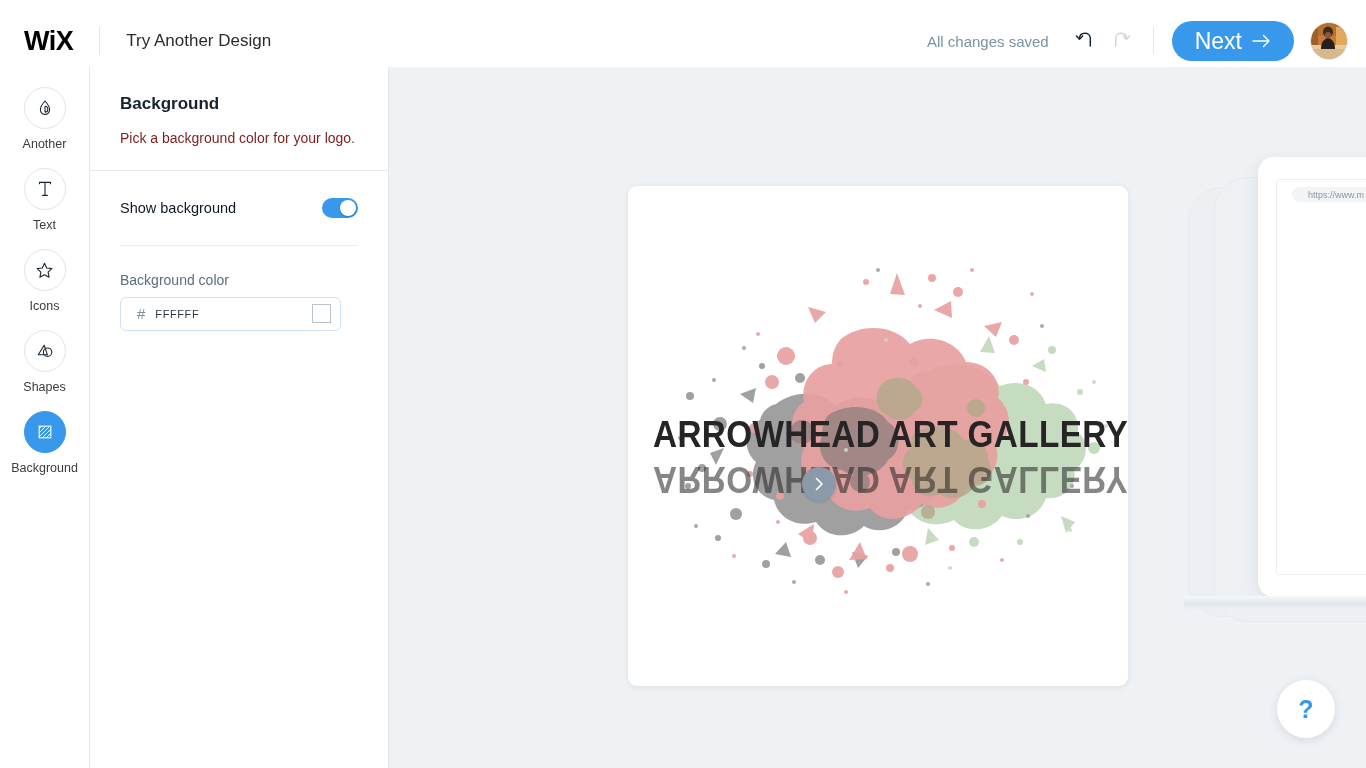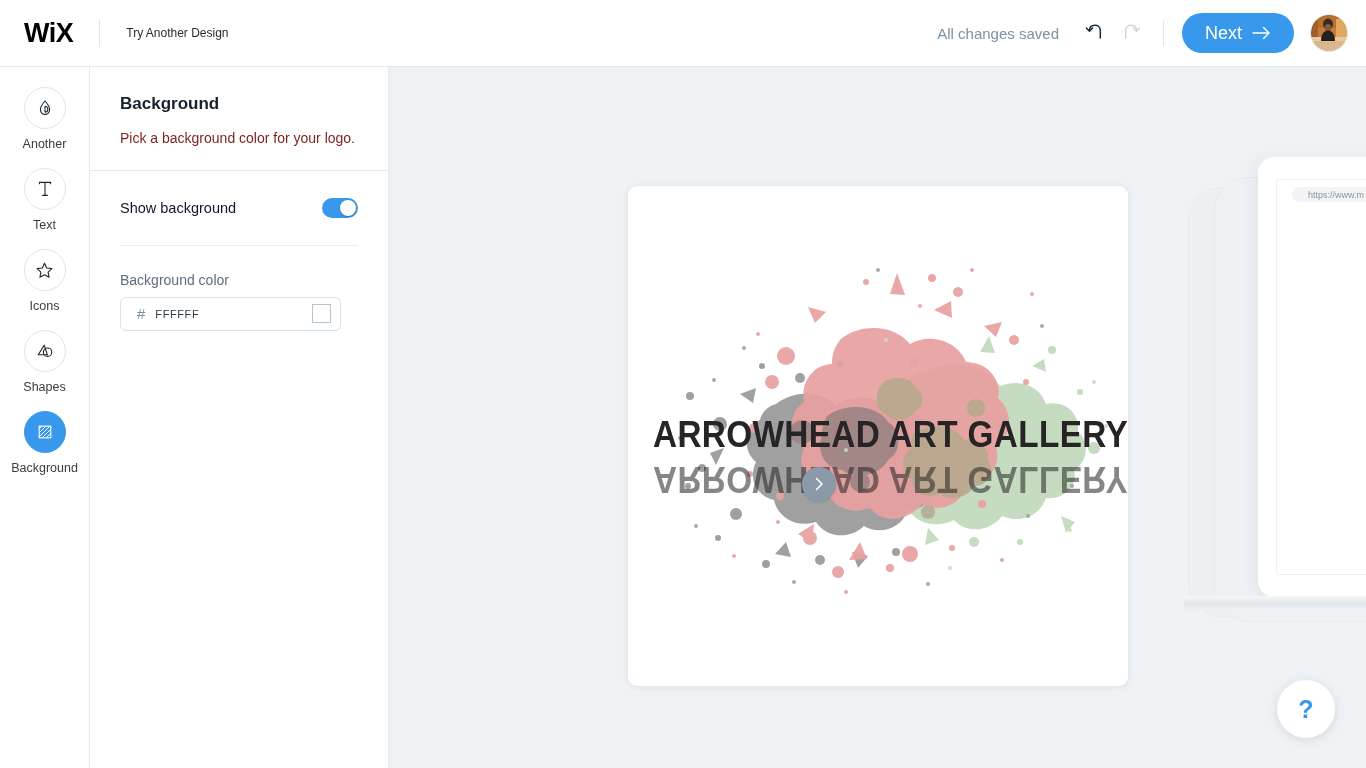--- a/index.html
+++ b/index.html
@@ -6,39 +6,39 @@
   html, body {
     width: 1366px; height: 768px;
     overflow: hidden;
     background: #ffffff;
     font-family: "Liberation Sans", sans-serif;
     -webkit-font-smoothing: antialiased;
   }
 
   
   #topbar {
-    position: absolute; left: 0; top: 0;
+    position: absolute; left: 0; top: 8px;
     width: 1366px; height: 67px;
     background: #ffffff;
     border-bottom: 1px solid #e5e9ed;
     display: flex; align-items: center;
   }
   #wix-logo {
     margin-left: 24px;
     font-size: 27px; font-weight: 700;
     letter-spacing: -0.5px; color: #000000;
     font-family: "Liberation Sans", sans-serif;
   }
   #topbar-sep {
     width: 1px; height: 28px; background: #dfe5eb;
     margin-left: 26px;
   }
   #page-title {
     margin-left: 26px;
-    font-size: 12px; color: #2b2b2b; font-weight: 400;
+    font-size: 17px; color: #2b2b2b; font-weight: 400;
   }
   #topbar-right {
     margin-left: auto; display: flex; align-items: center;
     margin-right: 18px;
   }
   #save-status {
     font-size: 15px; color: #7a92a5; margin-right: 18px;
   }
   .history-btn {
     width: 36px; height: 36px;
@@ -48,21 +48,21 @@
   .history-btn.disabled { cursor: default; }
   #history-sep {
     width: 1px; height: 26px; background: #e0e6eb;
     margin: 0 18px 0 14px;
   }
   #next-button {
     display: flex; align-items: center; justify-content: center;
     gap: 10px;
     height: 40px; padding: 0 23px;
     background: #3899ec; border: none; border-radius: 20px;
-    color: #ffffff; font-size: 18px;
+    color: #ffffff; font-size: 23px;
     font-family: "Liberation Sans", sans-serif;
     cursor: pointer;
   }
   #avatar {
     width: 38px; height: 38px; border-radius: 50%;
     margin-left: 16px; cursor: pointer;
     border: 1px solid #e3e8ec;
     overflow: hidden; position: relative;
     flex-shrink: 0;
   }

